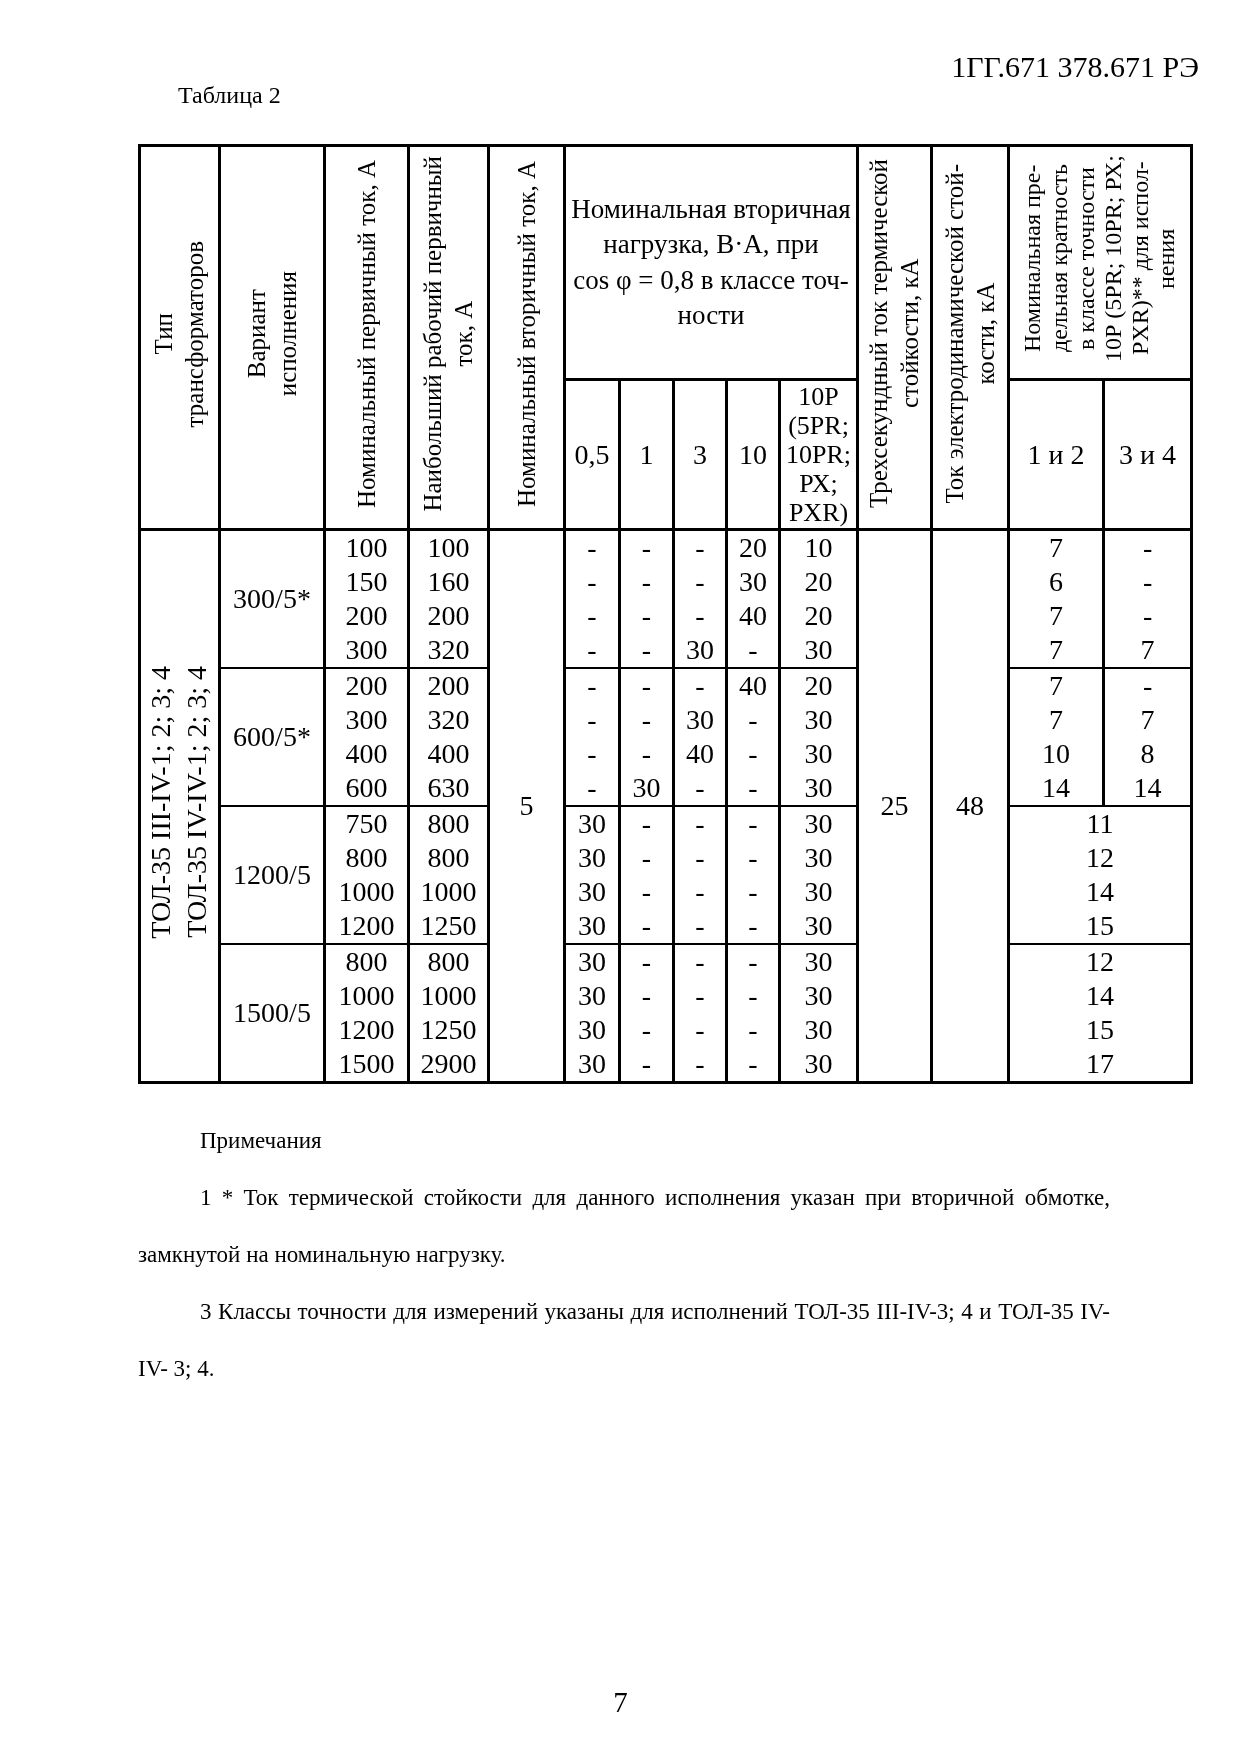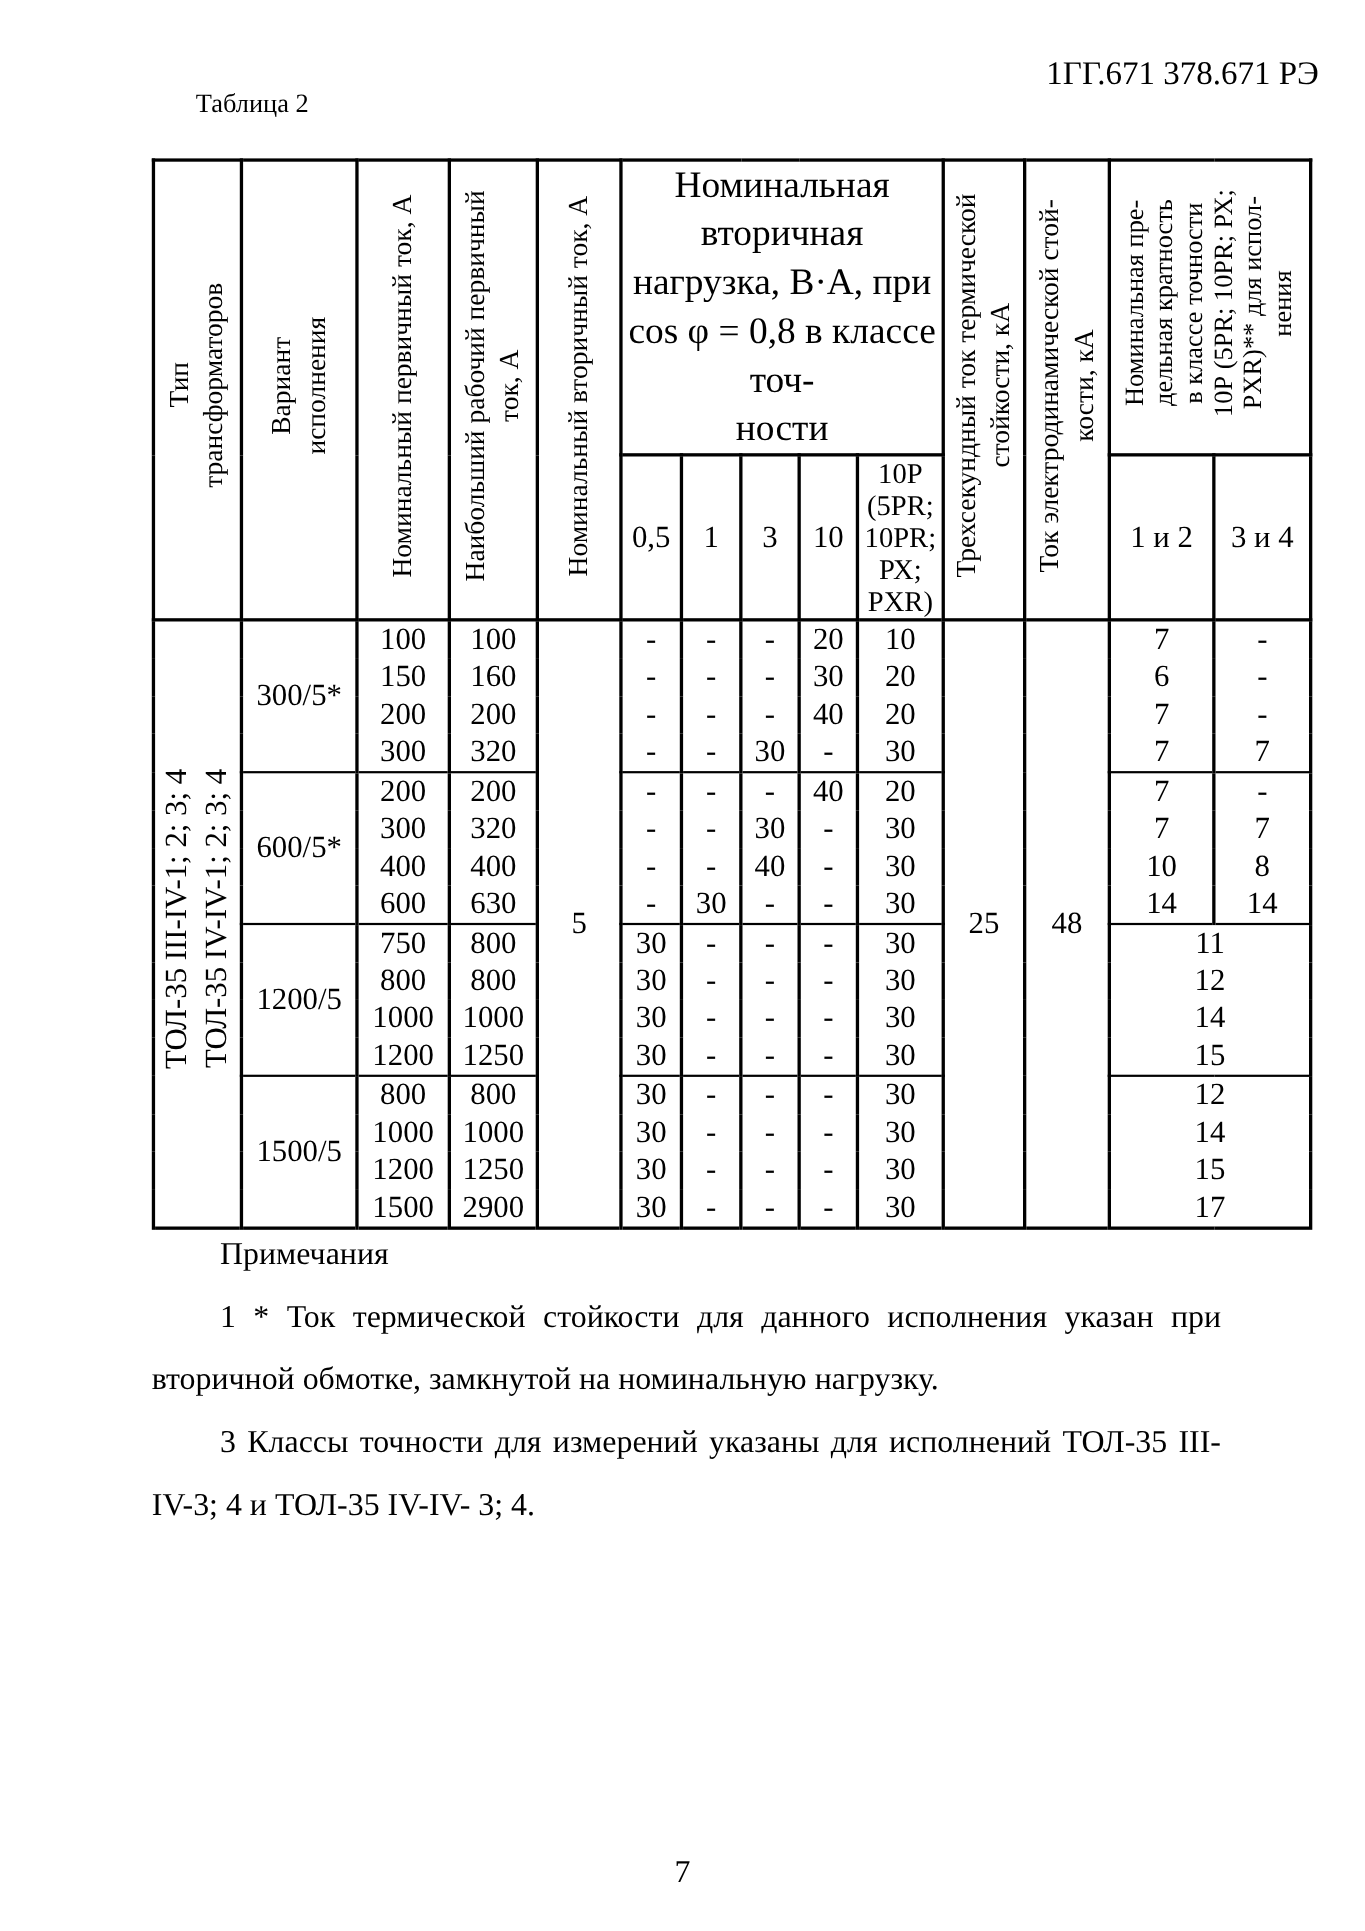--- a/index.html
+++ b/index.html
@@ -29,28 +29,28 @@
     font-size: 28px; line-height: 34px;
   }
   .t tbody tr.gs > td { border-top: 2px solid #000; }
   .rot {
     writing-mode: vertical-rl; transform: rotate(180deg);
     white-space: pre; display: inline-block;
     font-size: 25px; line-height: 1.25; text-align: center;
   }
   .rot-small { font-size: 24px; line-height: 1.12; }
   .prelines { white-space: pre-line; }
-  th.pl .prelines { font-size: 34px; line-height: 1.3; }
+  th.pl .prelines { font-size: 27px; line-height: 1.3; }
   th.small .prelines { font-size: 26px; line-height: 1.12; }
   td.variant { vertical-align: top; }
   td.typecell .rot { font-size: 28px; line-height: 1.3; }
 
   .notes {
     position: absolute; left: 138px; top: 1112px; width: 972px;
-    font-size: 29px; line-height: 57px; text-align: justify;
+    font-size: 23px; line-height: 57px; text-align: justify;
   }
   .notes p { margin: 0; text-indent: 62px; }
   .notes p.heading { text-align: left; }
   sub.kx { font-size: 0.65em; }
   .pagenum {
     position: absolute; top: 1686px; left: 0; width: 1241px;
     text-align: center; font-size: 29px;
   }
 </style>
 </head>

